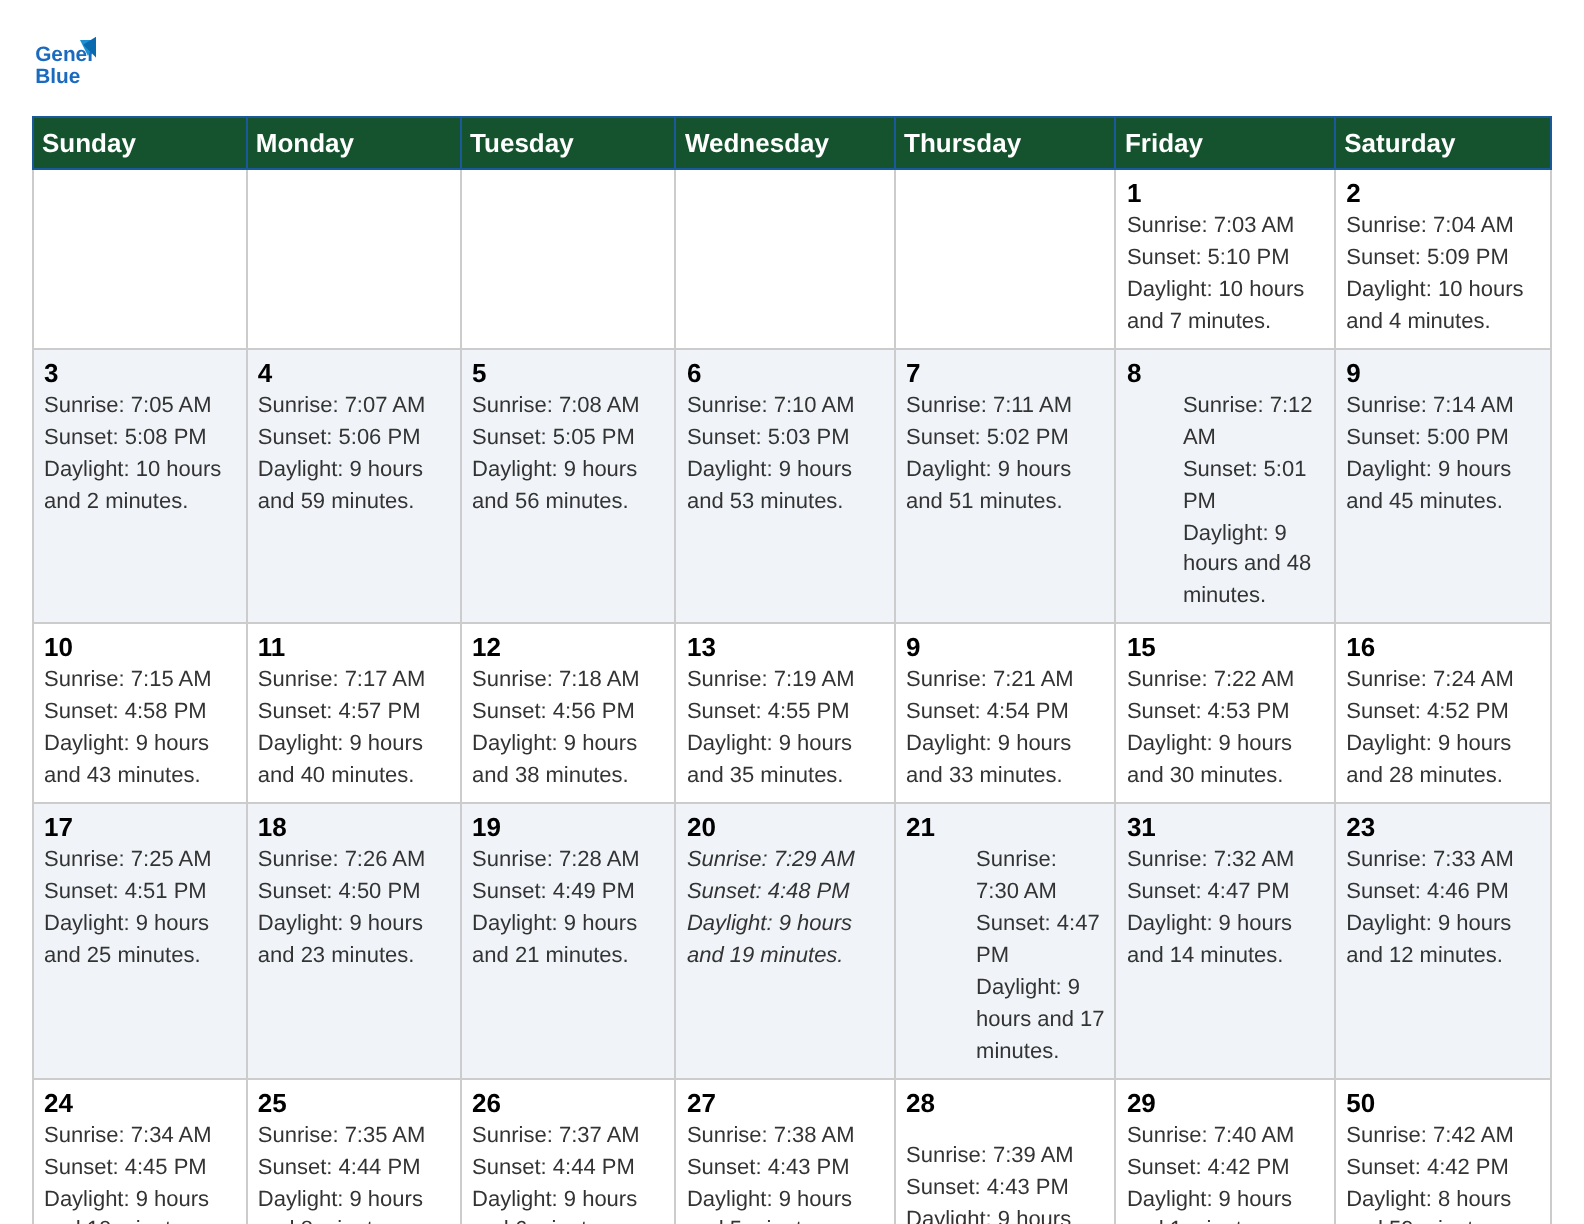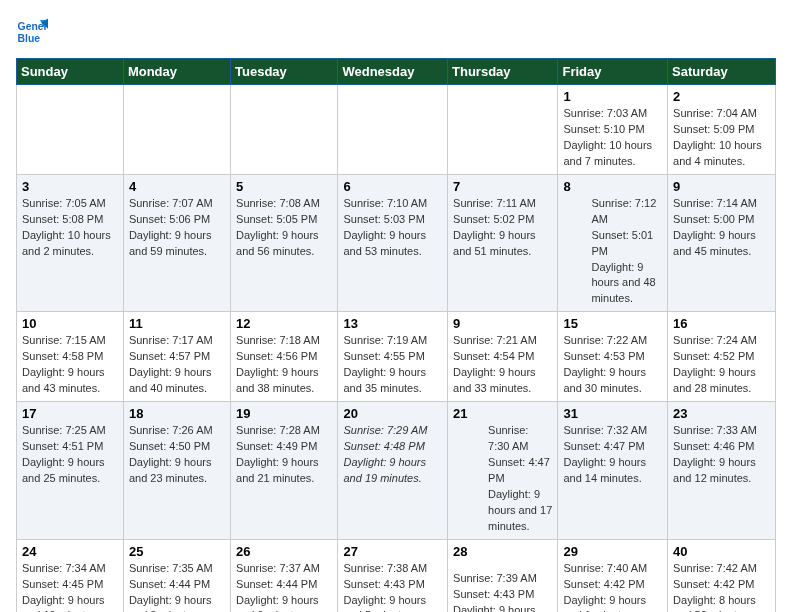--- a/index.html
+++ b/index.html
@@ -293,20 +293,20 @@
 Sunset: 4:43 PM
 Daylight: 9 hours and 3 minutes.</div>
         </td>
         <td>
           <span class="day-num">29</span>
           <div class="day-info" style="white-space: pre-line;">Sunrise: 7:40 AM
 Sunset: 4:42 PM
 Daylight: 9 hours and 1 minute.</div>
         </td>
         <td>
-          <span class="day-num">40</span>
+          <span class="day-num">50</span>
           <div class="day-info" style="white-space: pre-line;">Sunrise: 7:42 AM
 Sunset: 4:42 PM
 Daylight: 8 hours and 59 minutes.</div>
         </td>
       </tr>
     </tbody>
 </table>
 
 </body></html>

